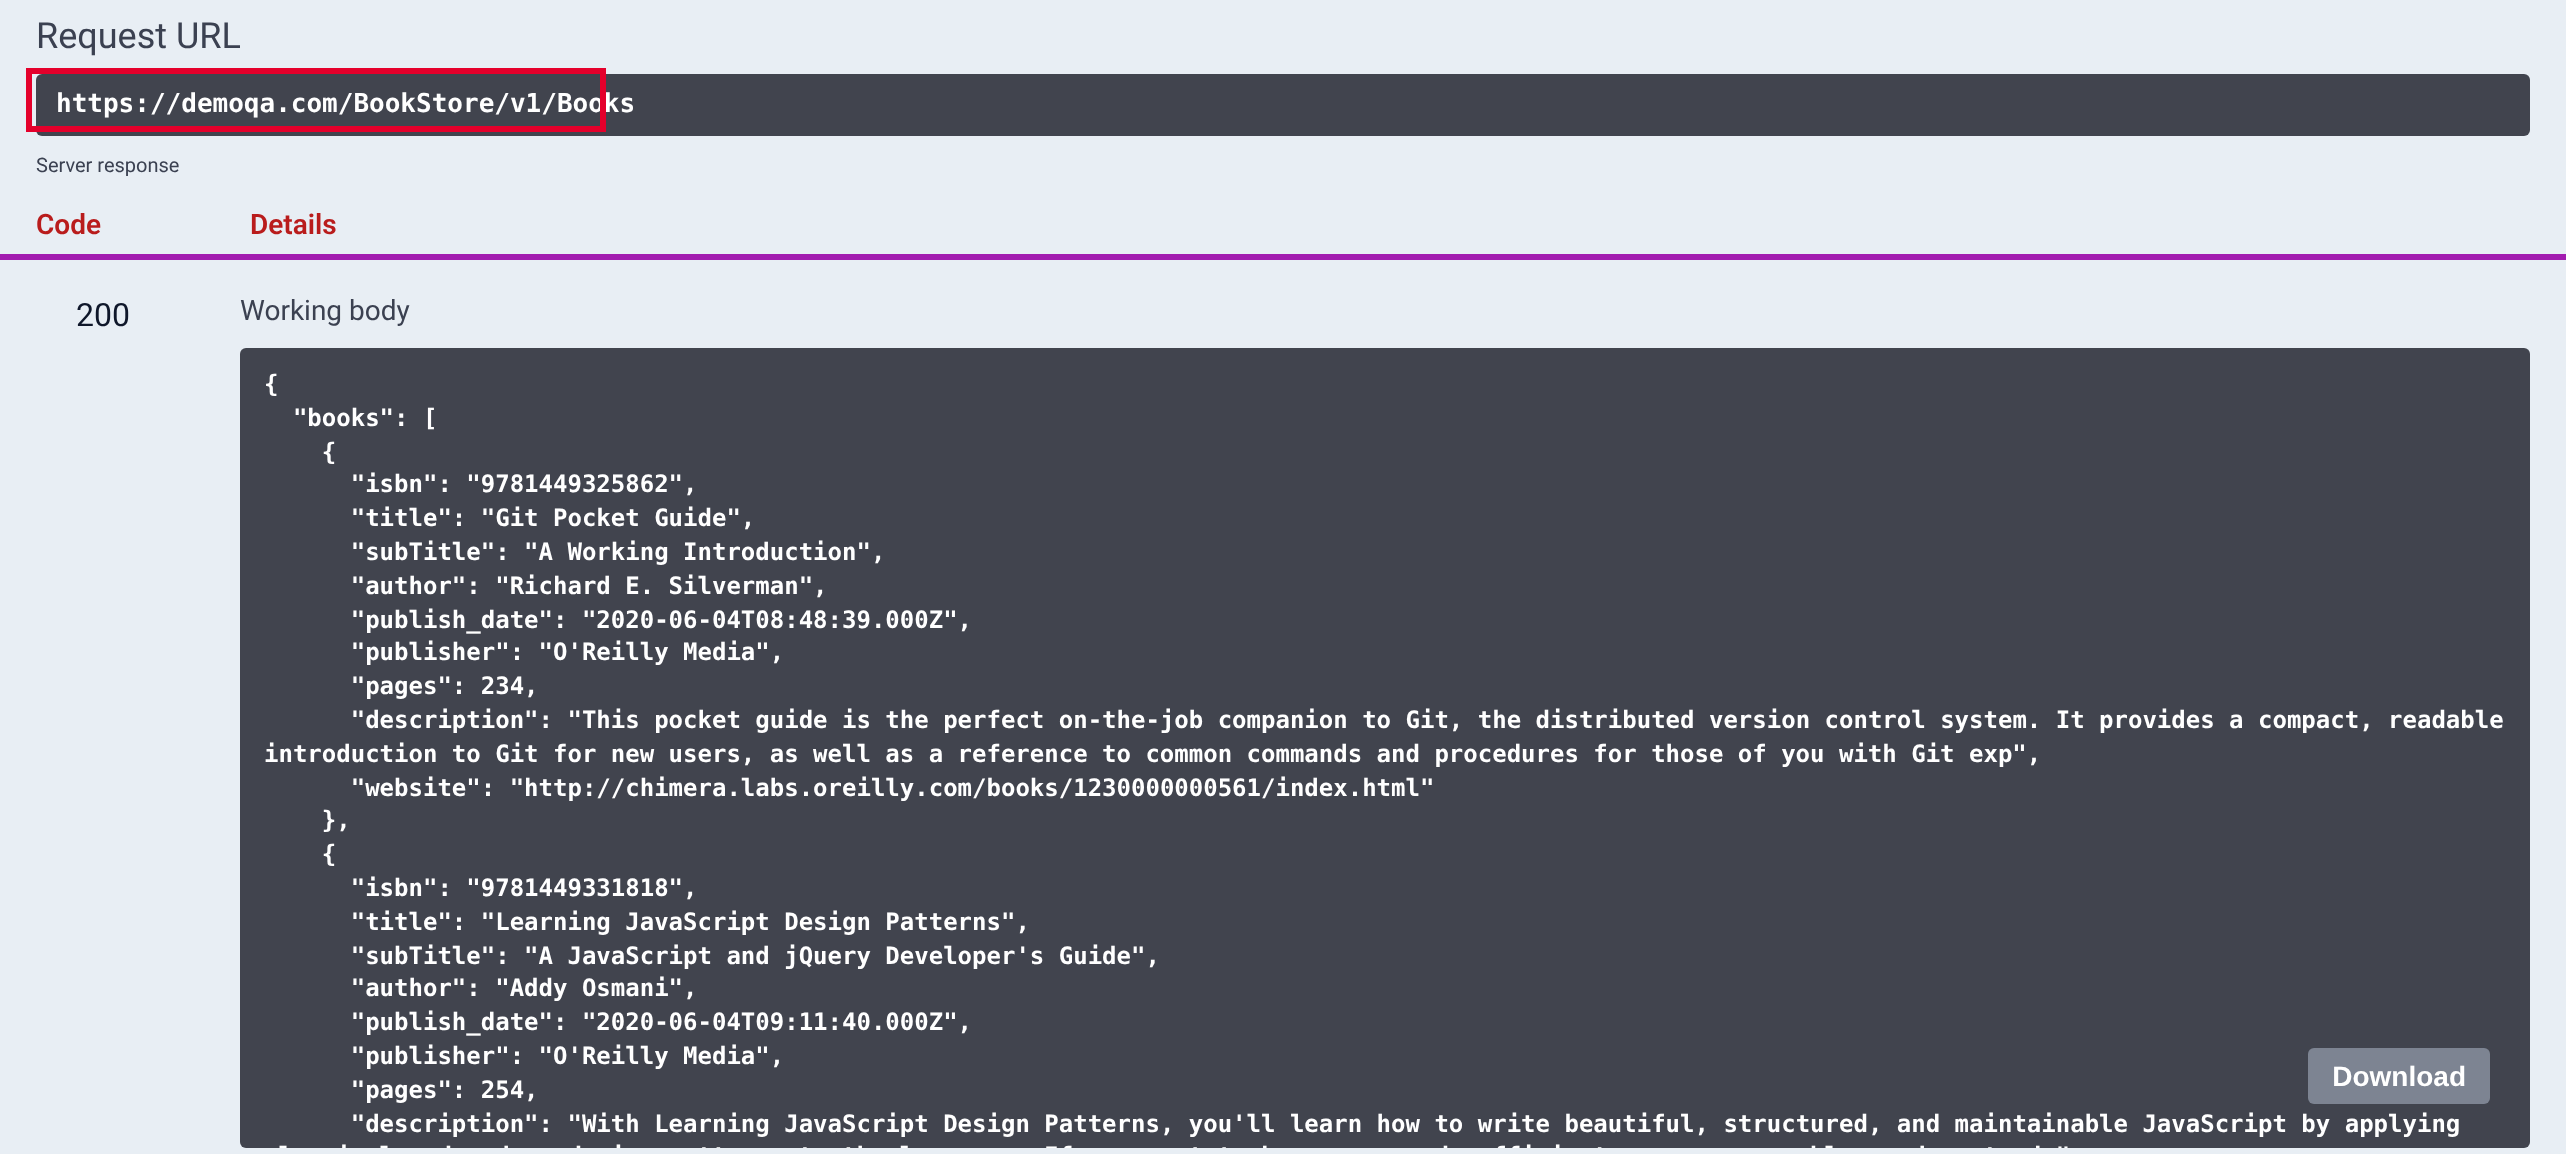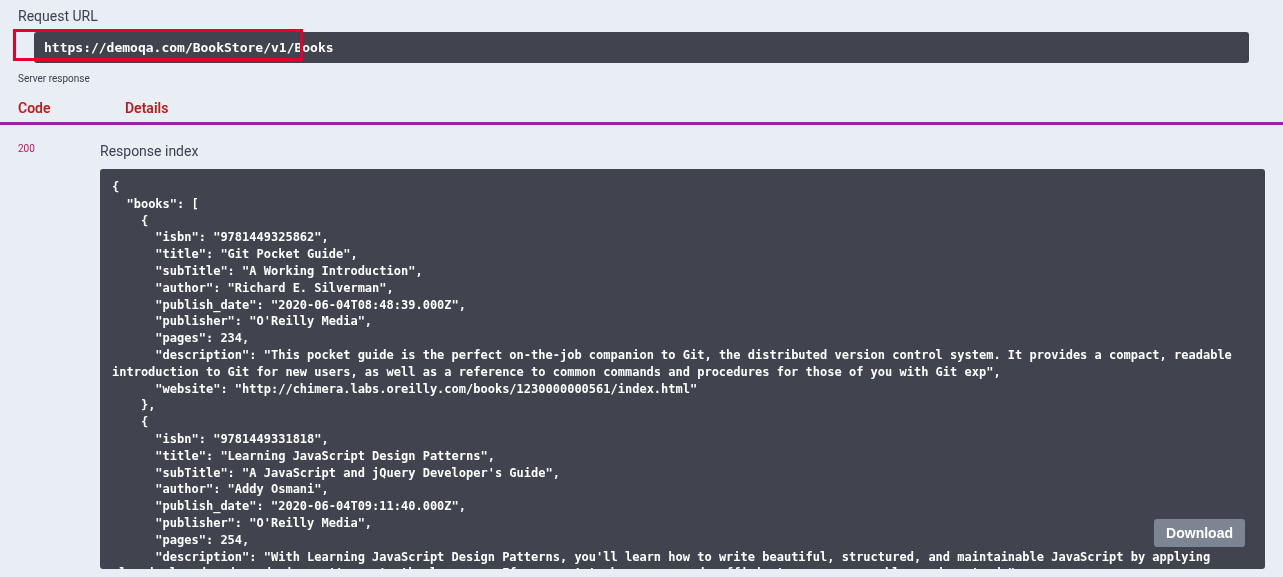--- a/index.html
+++ b/index.html
@@ -12,26 +12,26 @@
     background: #e8eef4;
     color: #3b4151;
     font-size: 14px;
     width: 1283px;
   }
   .container {
     padding: 0 0 20px 0;
   }
   .section-label {
     color: #3b4151;
-    font-size: 14px;
+    font-size: 18px;
     font-weight: 400;
     padding: 8px 18px;
   }
   .url-bar-wrap {
-    padding: 0 34px;
+    padding: 0 18px;
     position: relative;
   }
   .url-bar {
     background: #41444e;
     color: #fff;
     font-family: Consolas, Monaco, monospace;
     font-size: 13px;
     font-weight: 600;
     padding: 8px 10px;
     border-radius: 3px;
@@ -66,22 +66,23 @@
   }
   .col-details {
     flex: 1;
   }
   .response-row {
     display: flex;
     padding: 18px 18px 0 18px;
   }
   .code-value {
     width: 82px;
-    color: #be185d;
-    font-size: 10px;
+    color: #0f172a;
+    font-size: 16px;
+    margin-left: 20px;
   }
   .details-cell {
     flex: 1;
   }
   .body-label {
     color: #3b4151;
     font-size: 14px;
     margin-bottom: 10px;
   }
   .code-block-wrap {
@@ -140,21 +141,21 @@
   <div class="server-response-label">Server response</div>
 
   <div class="table-header">
     <div class="col-code">Code</div>
     <div class="col-details">Details</div>
   </div>
 
   <div class="response-row">
     <div class="code-value">200</div>
     <div class="details-cell">
-      <div class="body-label">Response index</div>
+      <div class="body-label">Working body</div>
       <div class="code-block-wrap">
         <pre class="code-block">{
   "books": [
     {
       "isbn": "9781449325862",
       "title": "Git Pocket Guide",
       "subTitle": "A Working Introduction",
       "author": "Richard E. Silverman",
       "publish_date": "2020-06-04T08:48:39.000Z",
       "publisher": "O'Reilly Media",

